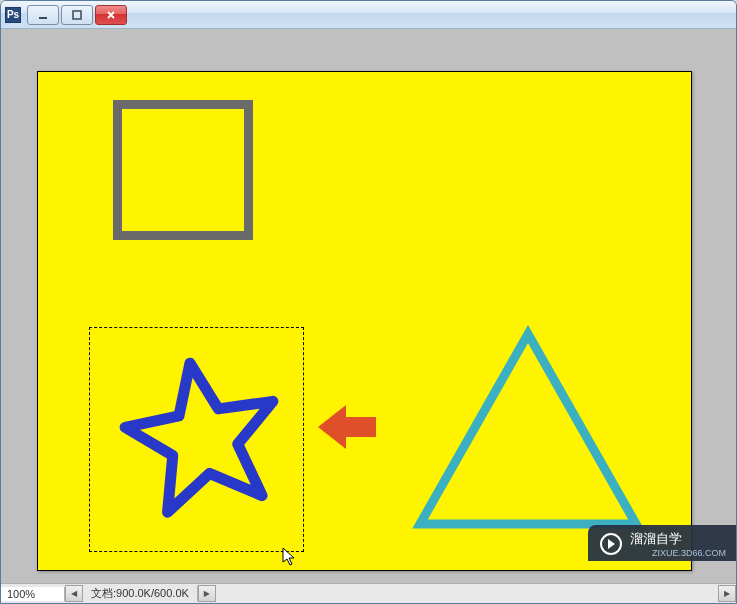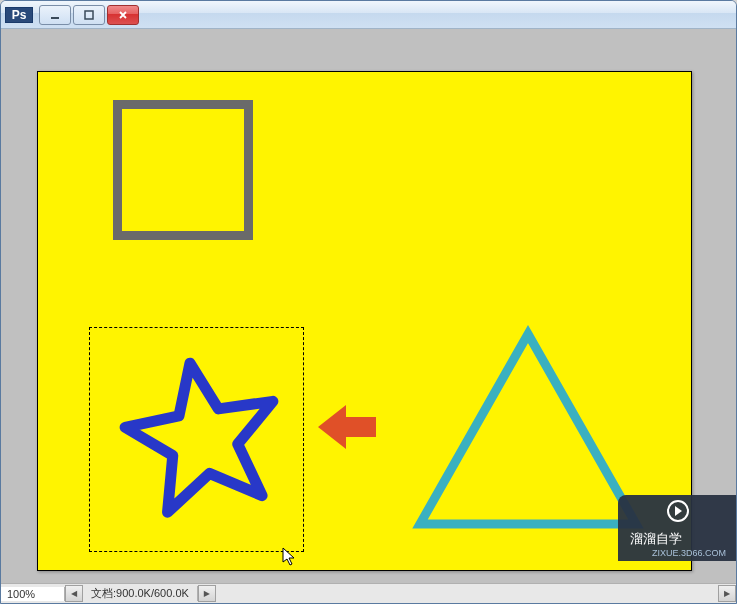--- a/index.html
+++ b/index.html
@@ -24,29 +24,29 @@
     .titlebar {
       height: 28px;
       background: linear-gradient(to bottom, #f0f6fc 0%, #d8e6f5 45%, #c5d9ee 46%, #cfe0f3 100%);
       border-bottom: 1px solid #a0b4c8;
       display: flex;
       align-items: center;
       padding: 0 4px;
       border-radius: 5px 5px 0 0;
     }
     .app-icon {
-      width: 28px; height: 16px;
+      width: 16px; height: 16px;
       background: #2a4a7a;
       border: 1px solid #1a3a6a;
       margin-right: 6px;
       display: flex;
       align-items: center;
       justify-content: center;
       color: #fff;
-      font-size: 12px;
+      font-size: 10px;
       font-weight: bold;
     }
     .title-text { color: #3a4a5a; font-size: 13px; flex: 1; }
     .window-controls { display: flex; gap: 2px; }
     .win-btn {
       width: 32px; height: 20px;
       border: 1px solid #7a8ea8;
       border-radius: 3px;
       display: flex;
       align-items: center;
@@ -139,21 +139,20 @@
       position: absolute;
       right: 0; bottom: 22px;
       background: rgba(40,50,65,0.95);
       color: #fff;
       padding: 5px 10px 3px 12px;
       border-radius: 8px 0 0 0;
       display: flex;
       align-items: center;
       gap: 8px;
       font-size: 13px;
-      flex-direction: column;
     }
     .watermark .sub { font-size: 9px; color: #a8c0d8; display:block;margin-left:22px; }
     .play-ring {
       width: 22px; height: 22px;
       border: 2px solid #fff;
       border-radius: 50%;
       display: flex;
       align-items: center;
       justify-content: center;
     }

